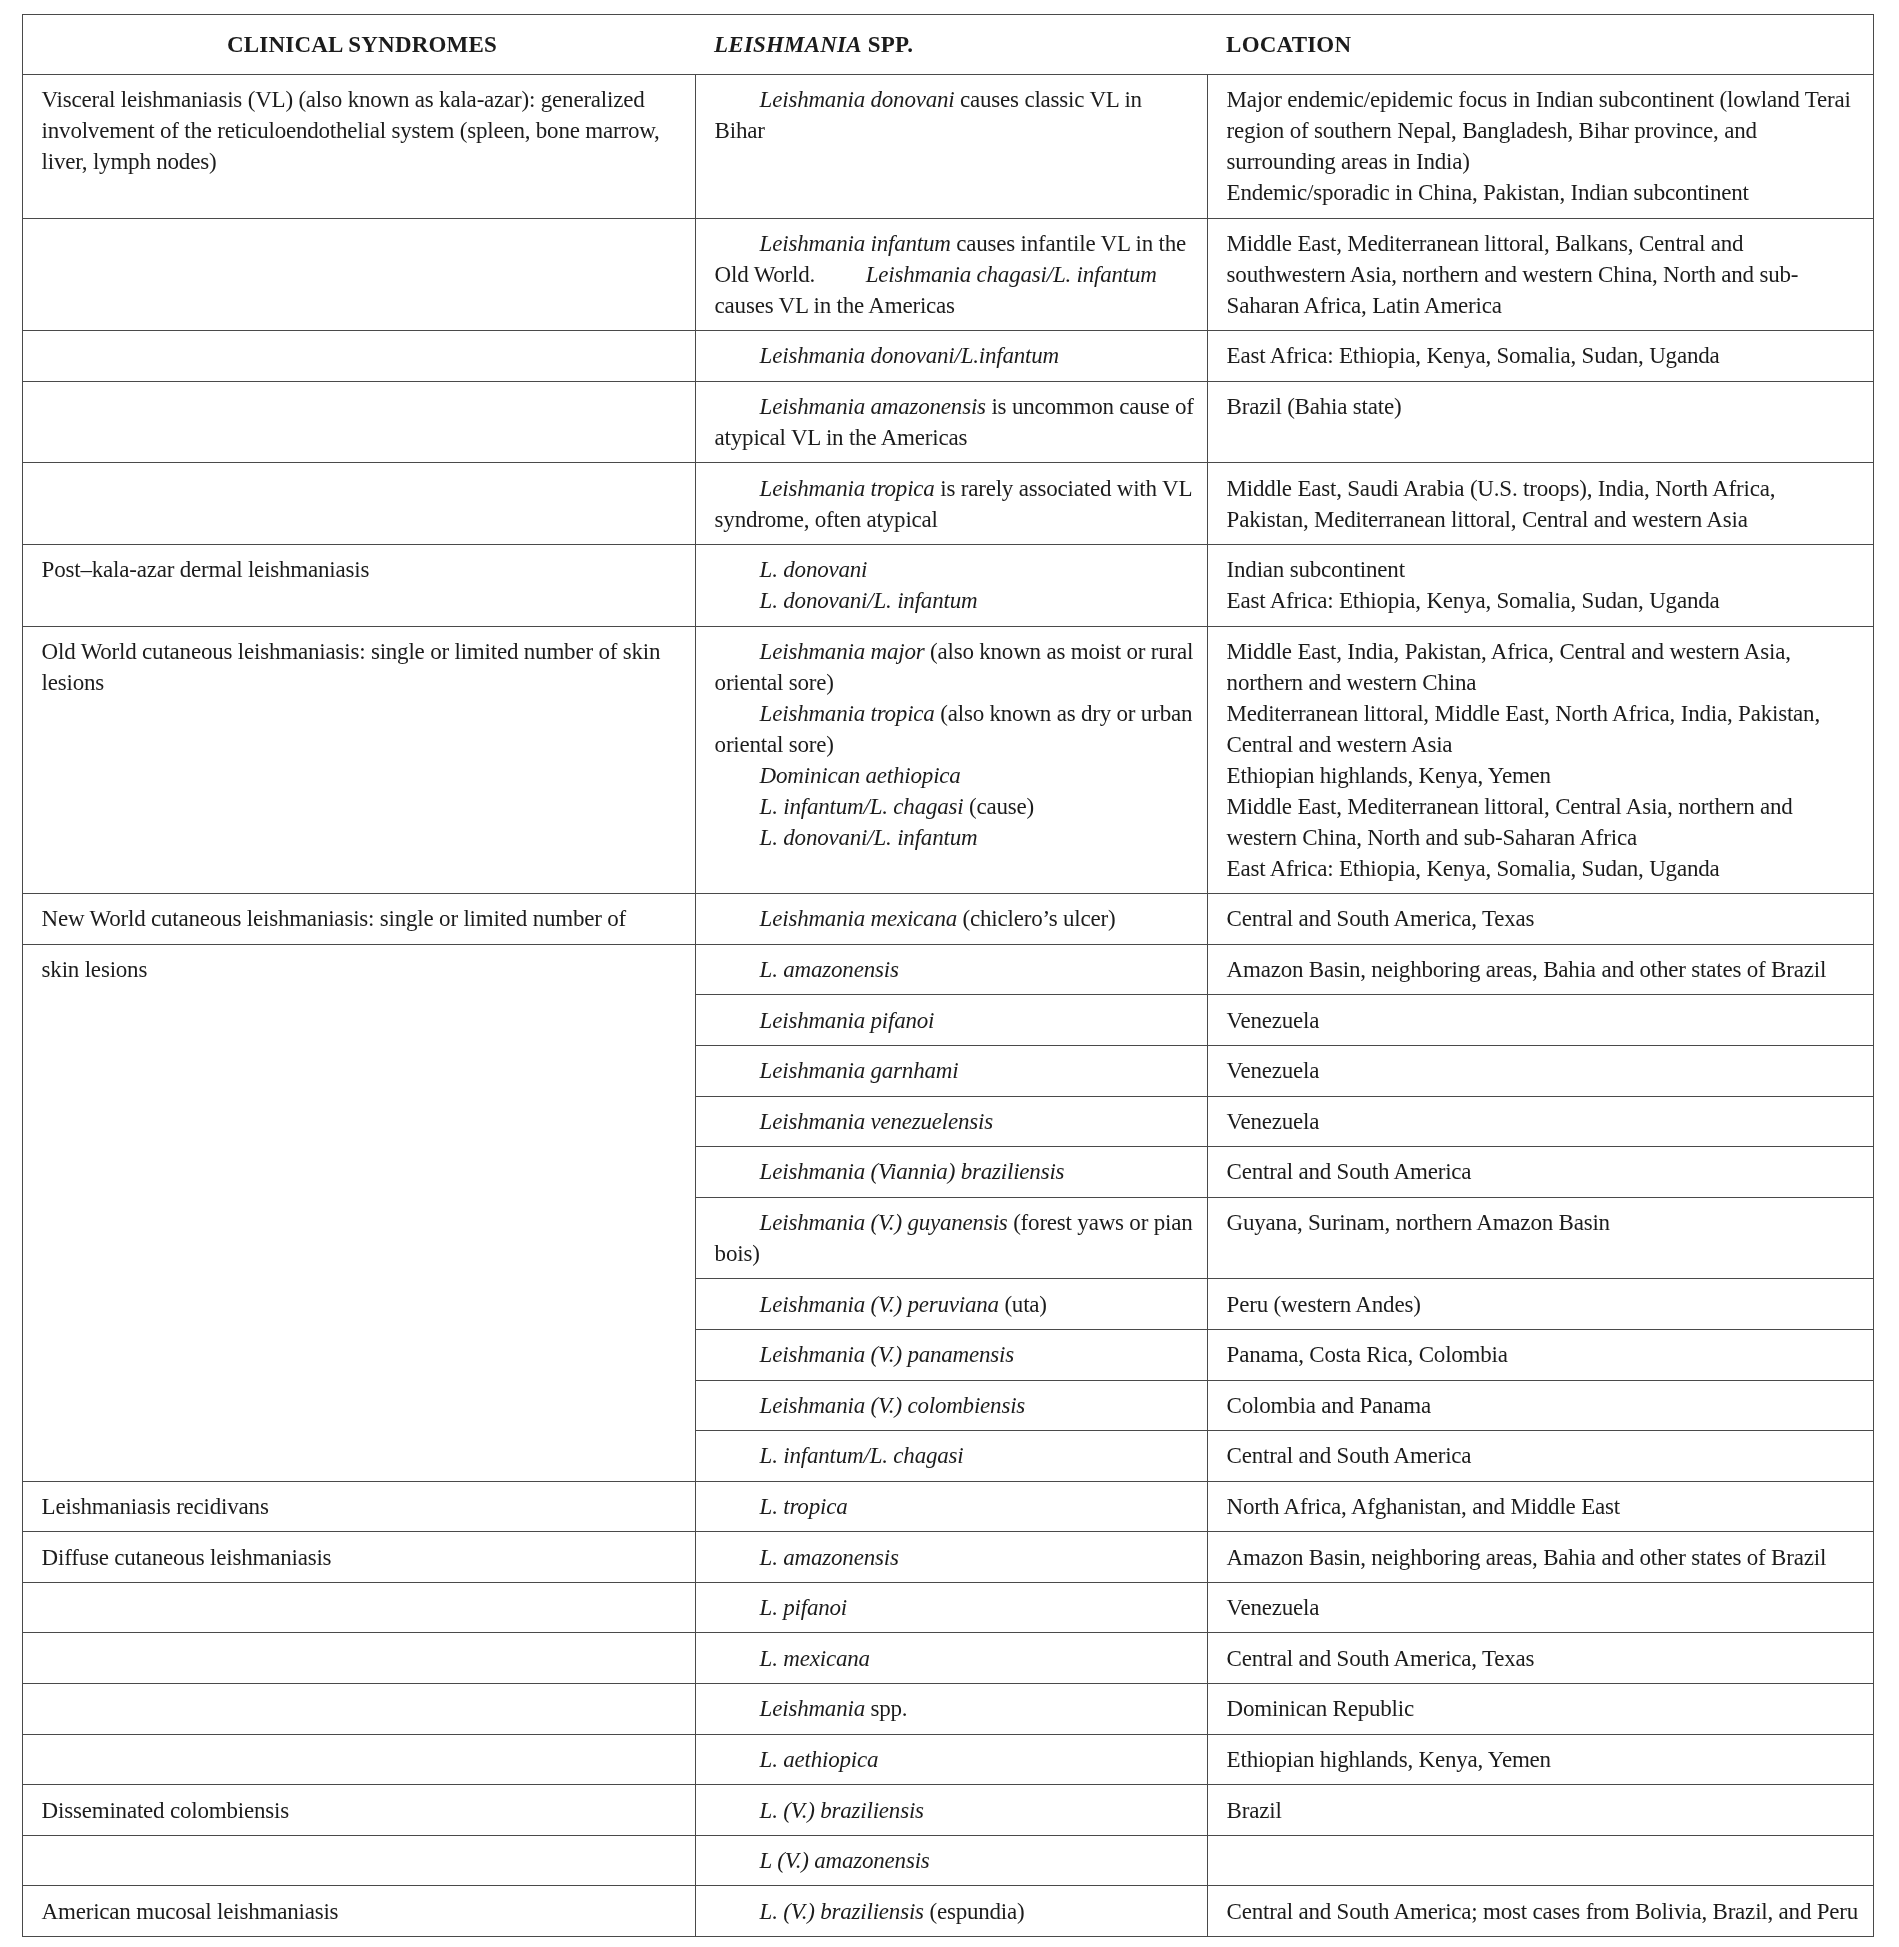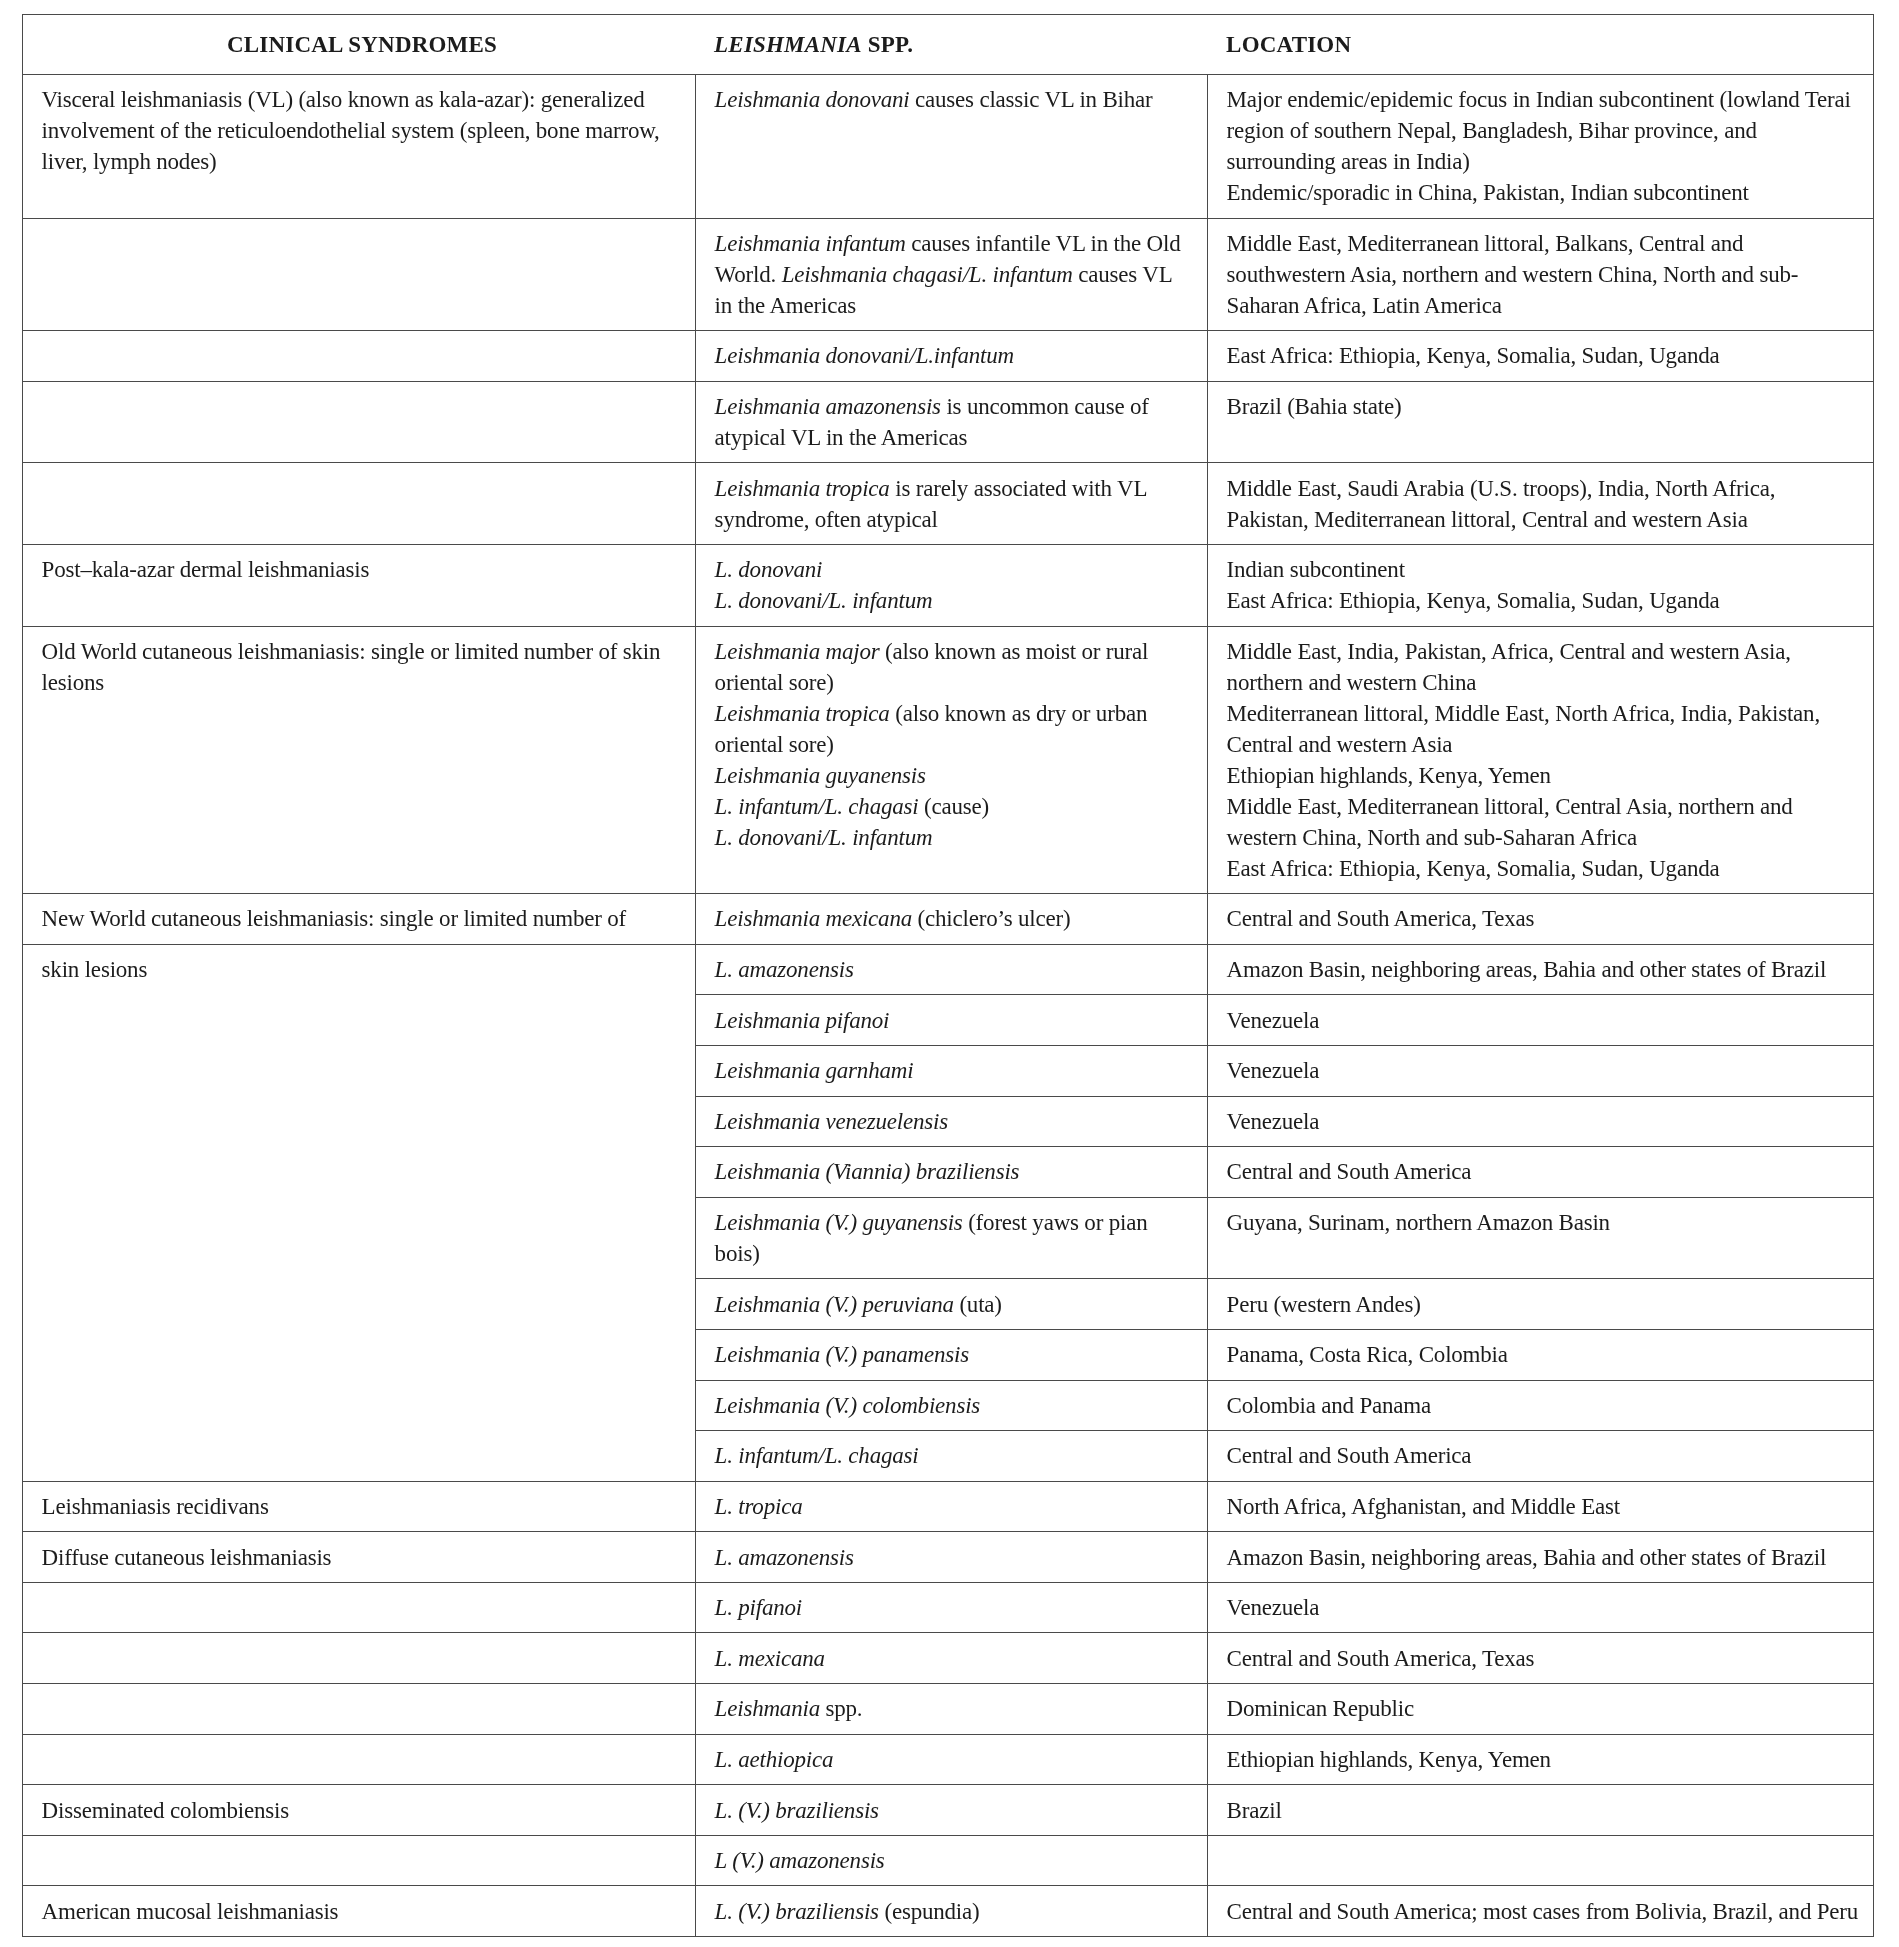--- a/index.html
+++ b/index.html
@@ -45,21 +45,21 @@
     padding-bottom: 14px;
     border-left: none;
     border-right: none;
   }
   thead th:first-child { border-left: 1.9px solid #4a4a4a; text-align: center; }
   thead th:last-child  { border-right: 1.9px solid #4a4a4a; margin-top: 30px; }
   td p {
     margin: 0;
     padding: 0;
   }
-  .it { font-style: italic; }
+  .it { font-style: italic; margin-left: 45px; }
   .hdr-it { font-style: italic; }
 </style>
 </head>
 <body>
 
 <div class="page">
   <table class="syndrome-table">
     <colgroup>
       <col class="c1">
       <col class="c2">
@@ -134,21 +134,21 @@
             <p><span>East Africa: Ethiopia, Kenya, Somalia, Sudan, Uganda</span></p>
           </td>
         </tr>
         <tr>
           <td>
             <p><span>Old World cutaneous leishmaniasis: single or limited number of skin lesions</span></p>
           </td>
           <td>
             <p><span class="it">Leishmania major</span><span> (also known as moist or rural oriental sore)</span></p>
             <p><span class="it">Leishmania tropica</span><span> (also known as dry or urban oriental sore)</span></p>
-            <p><span class="it">Leishmania guyanensis</span></p>
+            <p><span class="it">Dominican aethiopica</span></p>
             <p><span class="it">L. infantum/L. chagasi</span><span> (cause)</span></p>
             <p><span class="it">L. donovani/L. infantum</span></p>
           </td>
           <td>
             <p><span>Middle East, India, Pakistan, Africa, Central and western Asia, northern and western China</span></p>
             <p><span>Mediterranean littoral, Middle East, North Africa, India, Pakistan, Central and western Asia</span></p>
             <p><span>Ethiopian highlands, Kenya, Yemen</span></p>
             <p><span>Middle East, Mediterranean littoral, Central Asia, northern and western China, North and sub-Saharan Africa</span></p>
             <p><span>East Africa: Ethiopia, Kenya, Somalia, Sudan, Uganda</span></p>
           </td>

